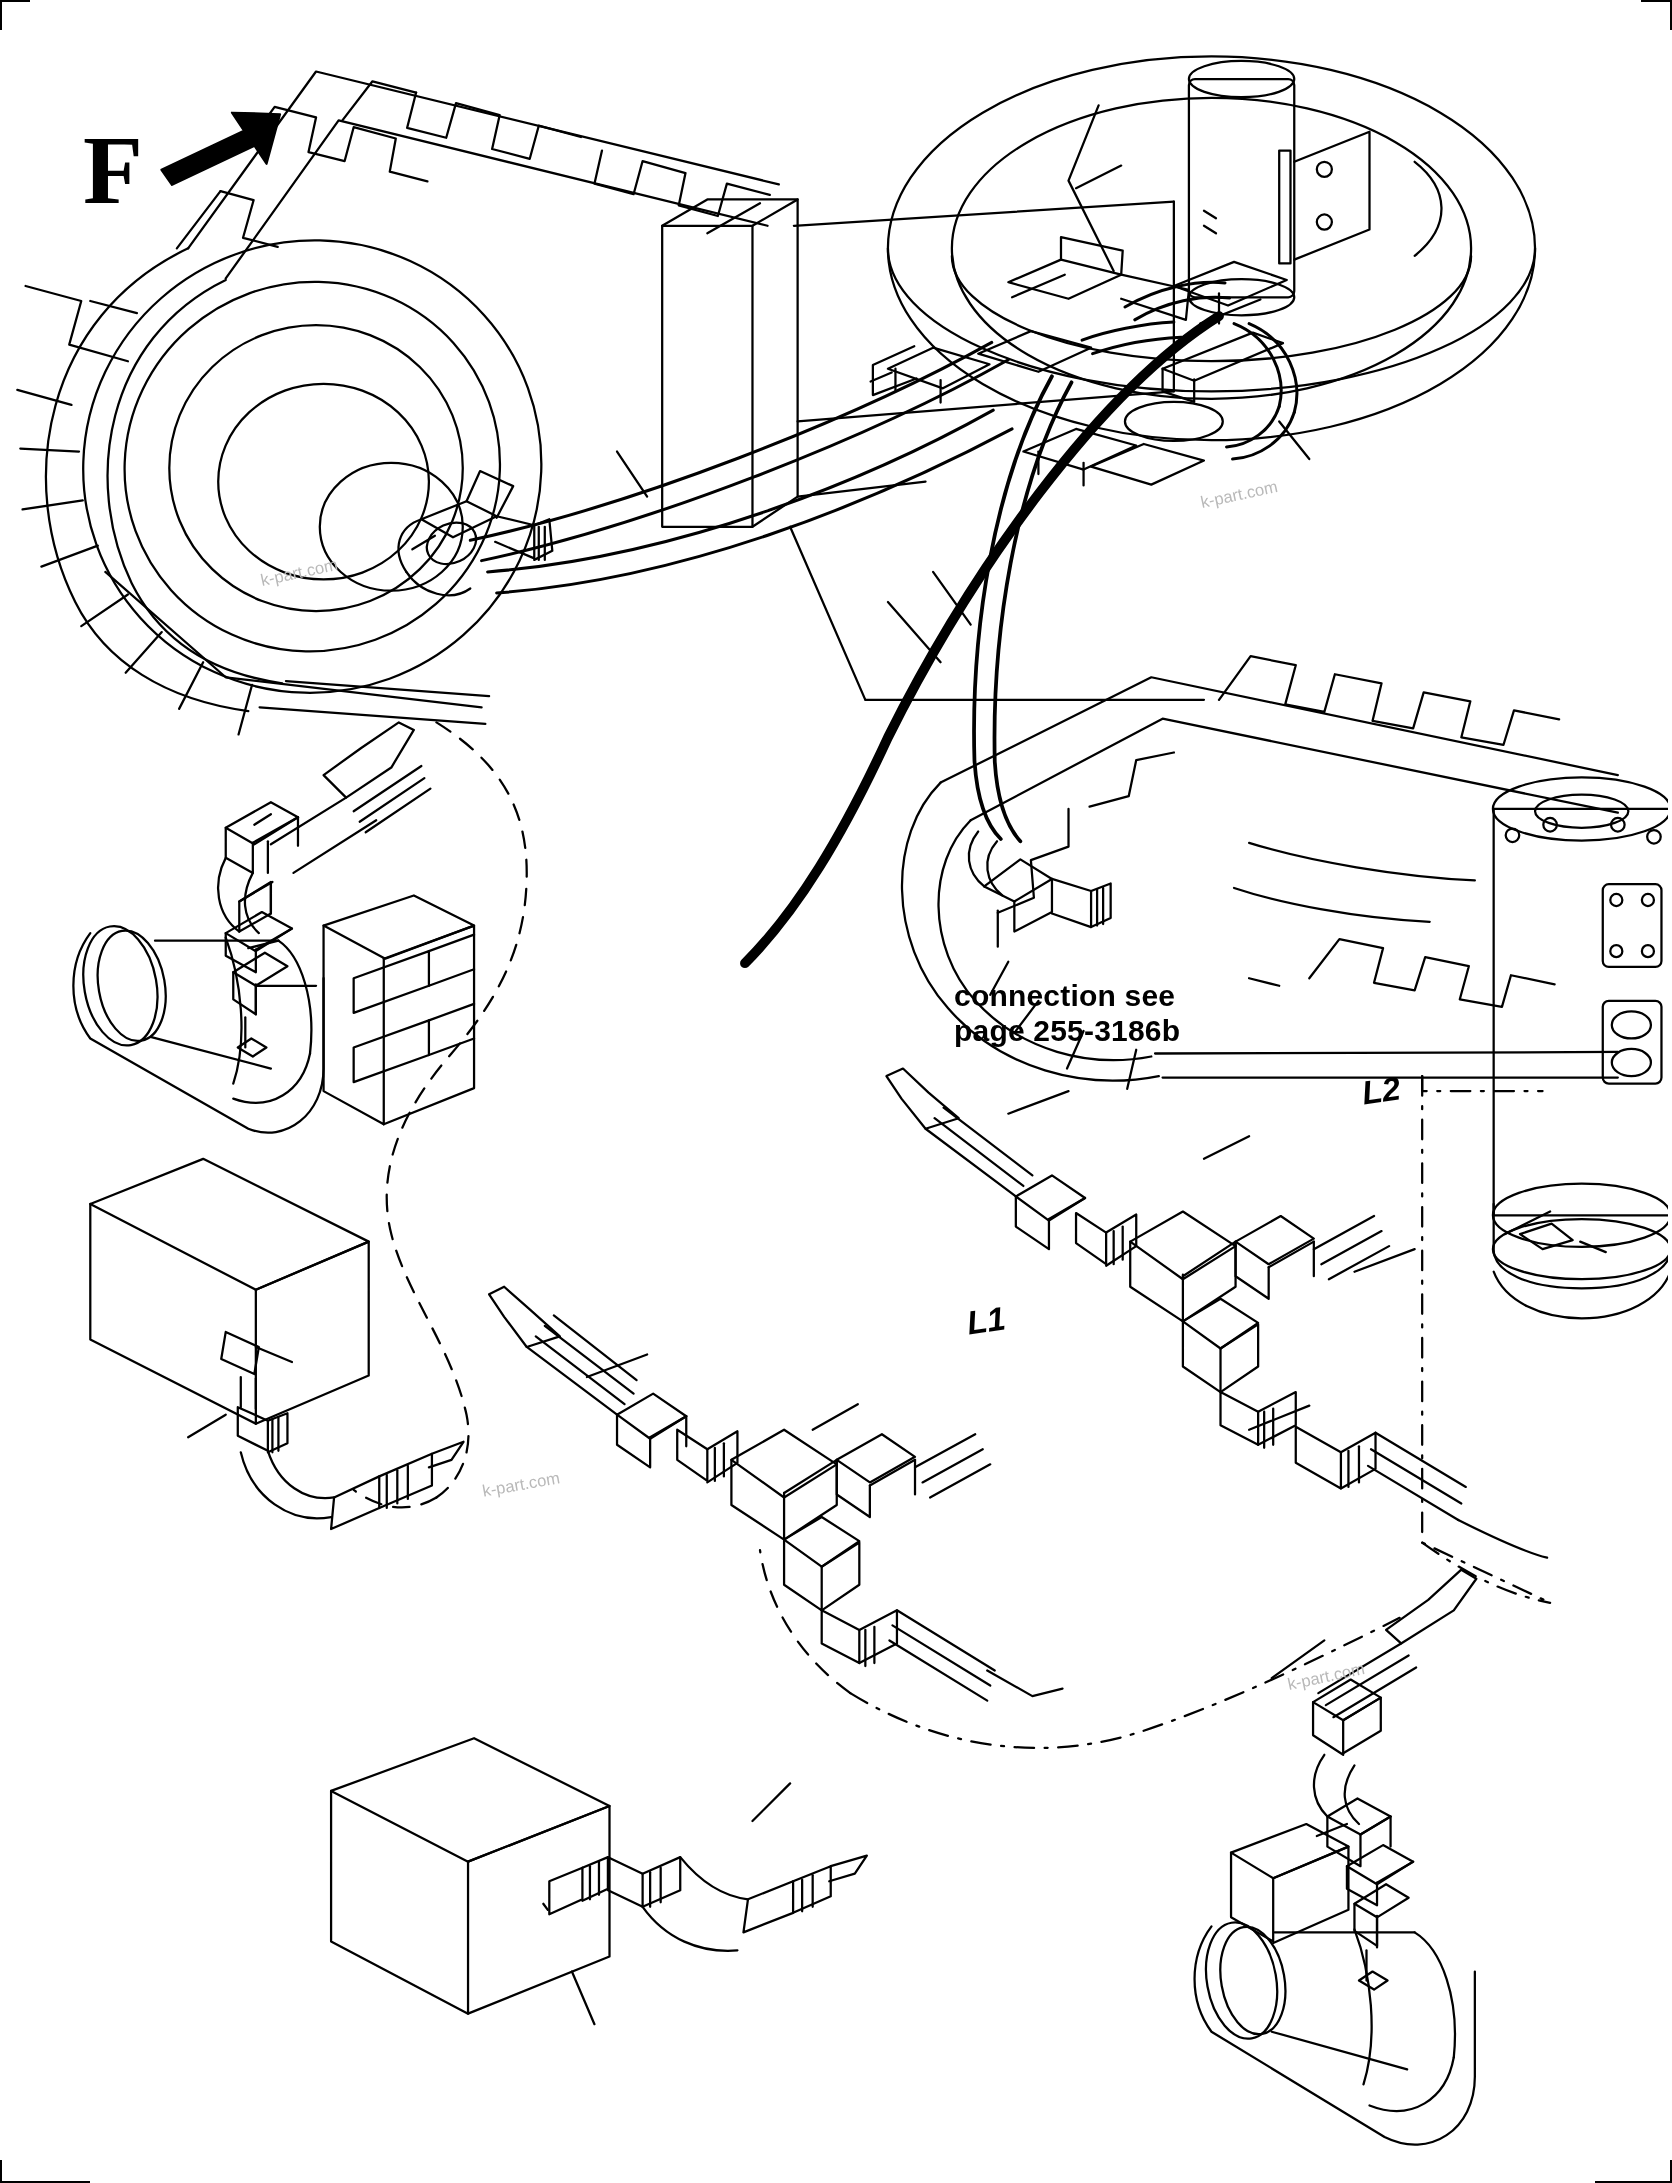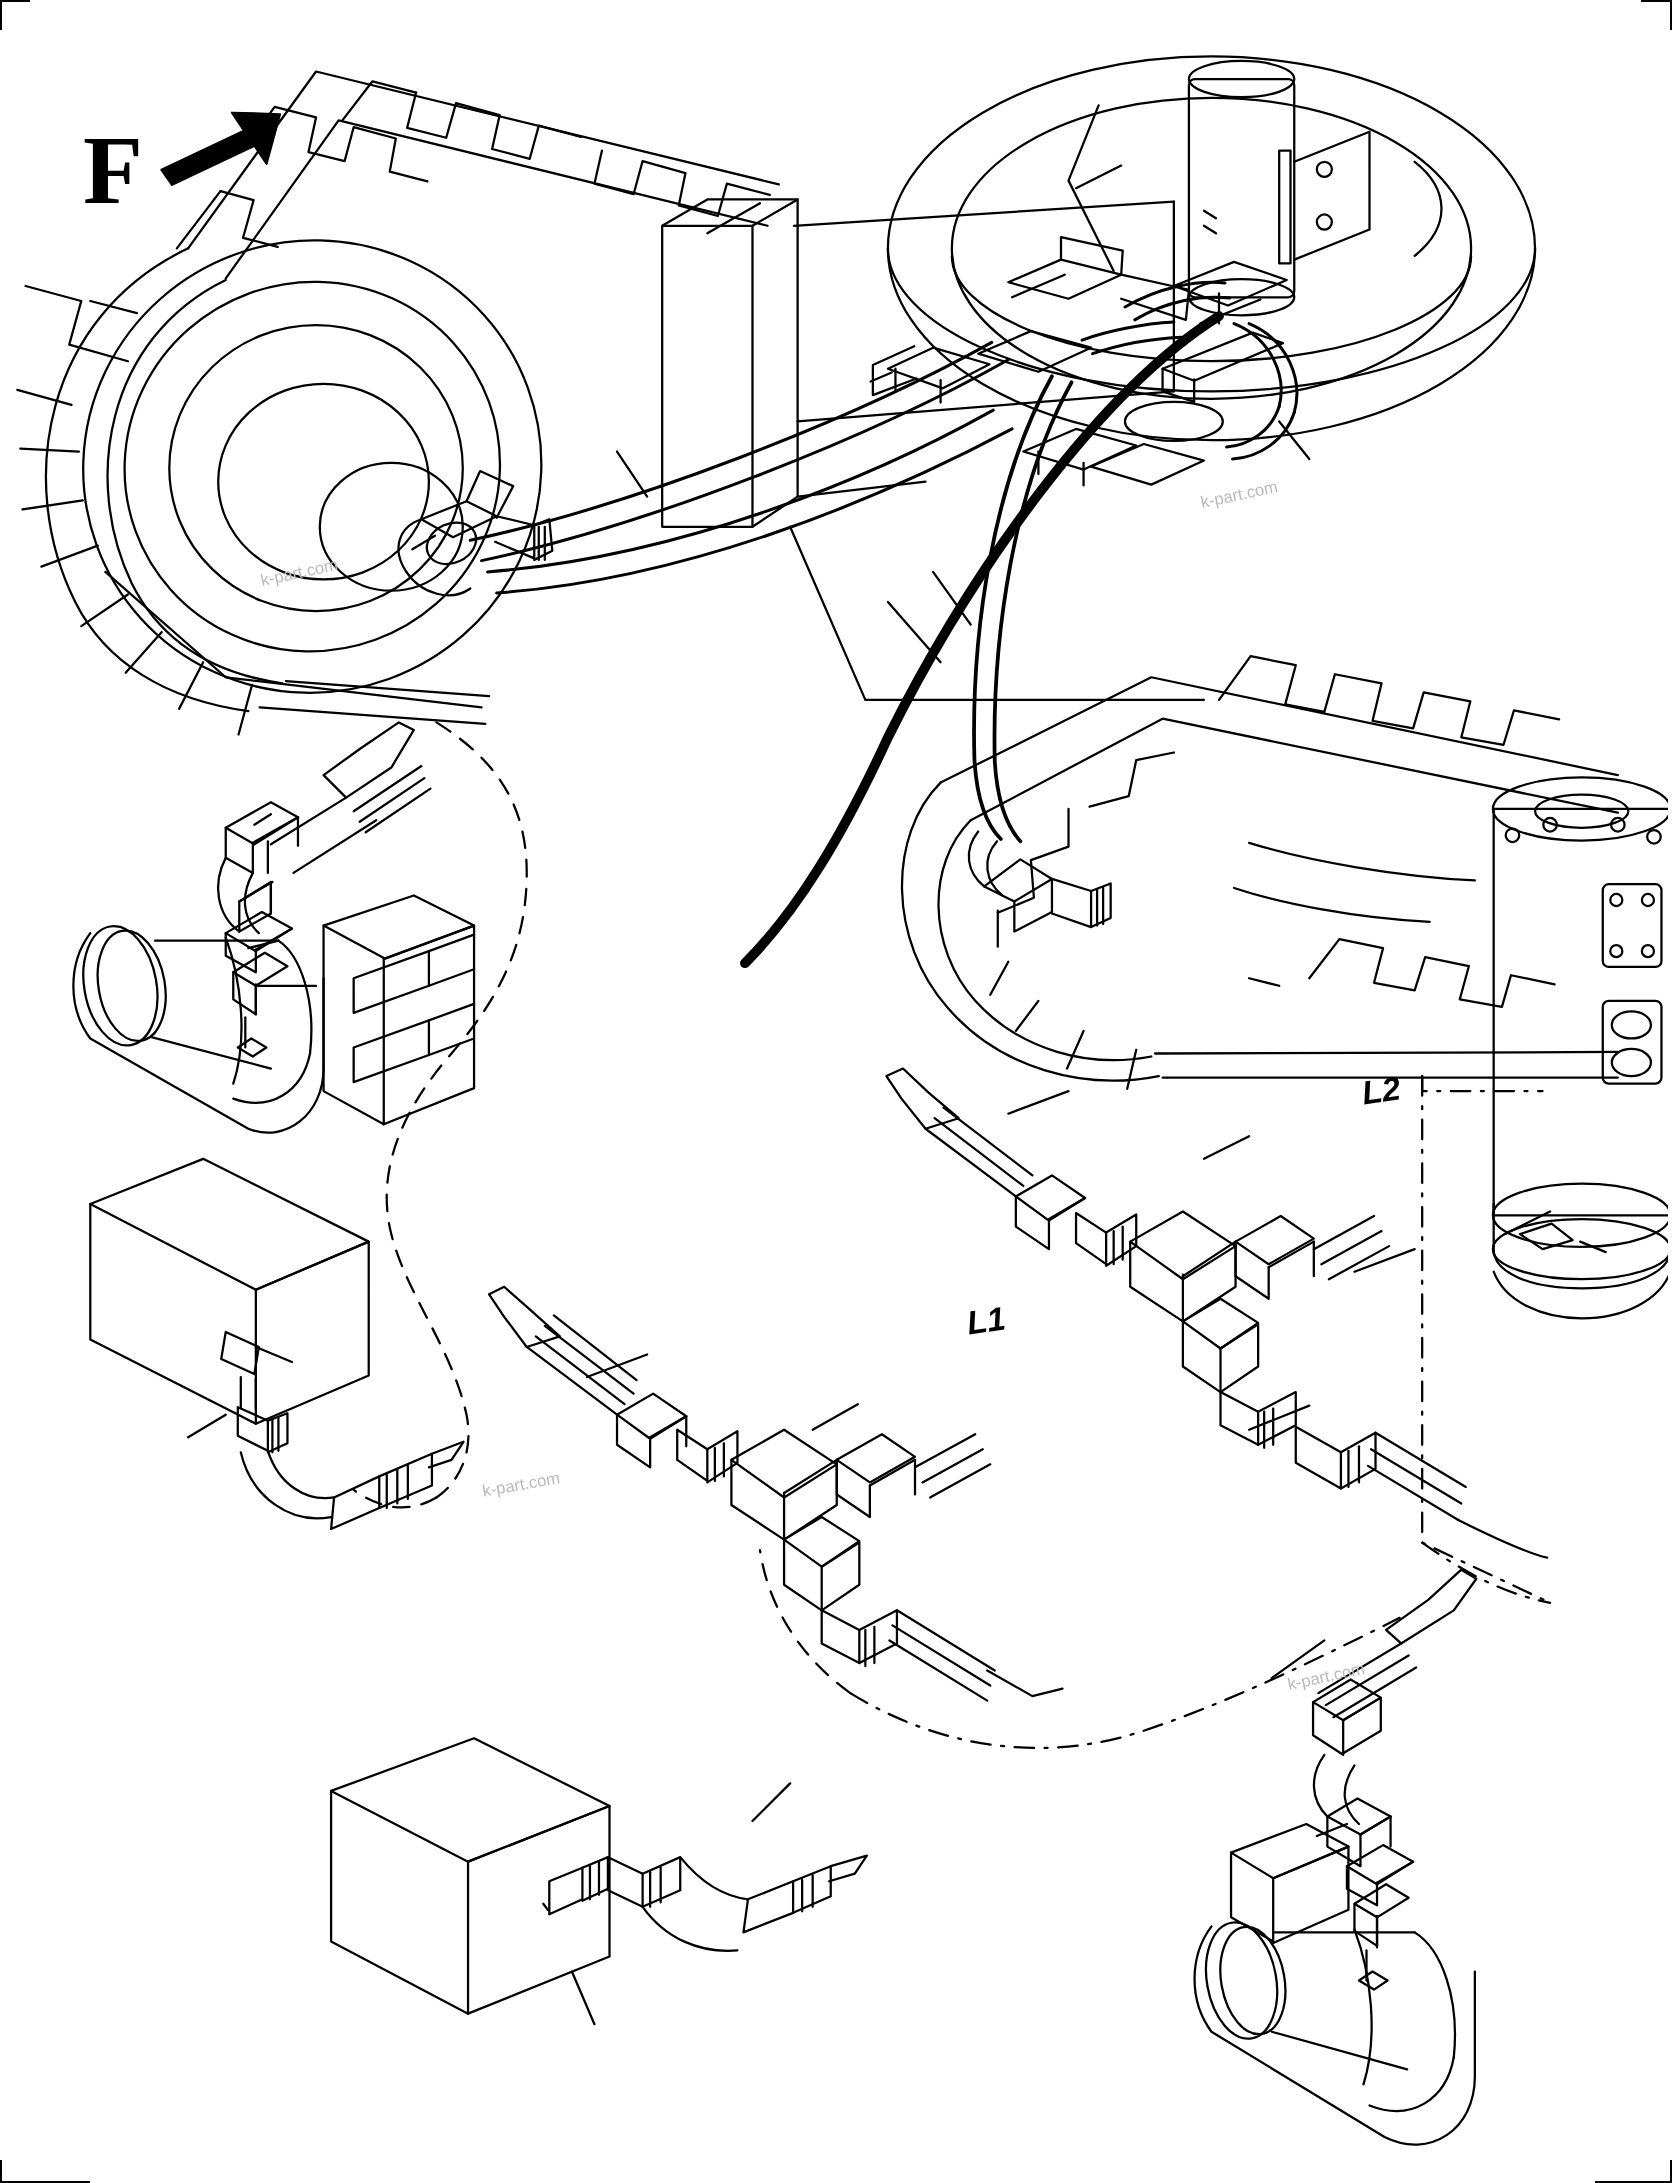--- a/index.html
+++ b/index.html
@@ -515,20 +515,22 @@
         <path d="M1690 2230 L1760 2180"></path>
       </g>
     </g>
   </svg>
 
   <div class="lbl" style="left:83px; top:113px; font-size:98px; font-family:'Liberation Serif', serif; font-weight:bold;">F</div>
   <svg style="position:absolute; left:154px; top:105px; width:135px; height:98px;" viewBox="0 0 180 130">
     <path d="M10 86 L120 34 L104 10 L168 12 L150 78 L134 54 L24 106 Z" fill="#000" stroke="#000" stroke-width="3" stroke-linejoin="round"></path>
   </svg>
 
+  <div class="lbl note" style="left:954px; top:978px;">connection see
+page 255-3186b</div>
 
   <div class="lbl tag" style="left:1362px; top:1072px; transform:rotate(-8deg);">L2</div>
 
   <div class="lbl tag" style="left:967px; top:1302px; transform:rotate(-8deg);">L1</div>
 
   <div class="wm" style="left:260px; top:563px; transform:rotate(-12deg);">k-part.com</div>
   <div class="wm" style="left:1200px; top:485px; transform:rotate(-12deg);">k-part.com</div>
   <div class="wm" style="left:482px; top:1475px; transform:rotate(-10deg);">k-part.com</div>
   <div class="wm" style="left:1287px; top:1667px; transform:rotate(-12deg);">k-part.com</div>
 

